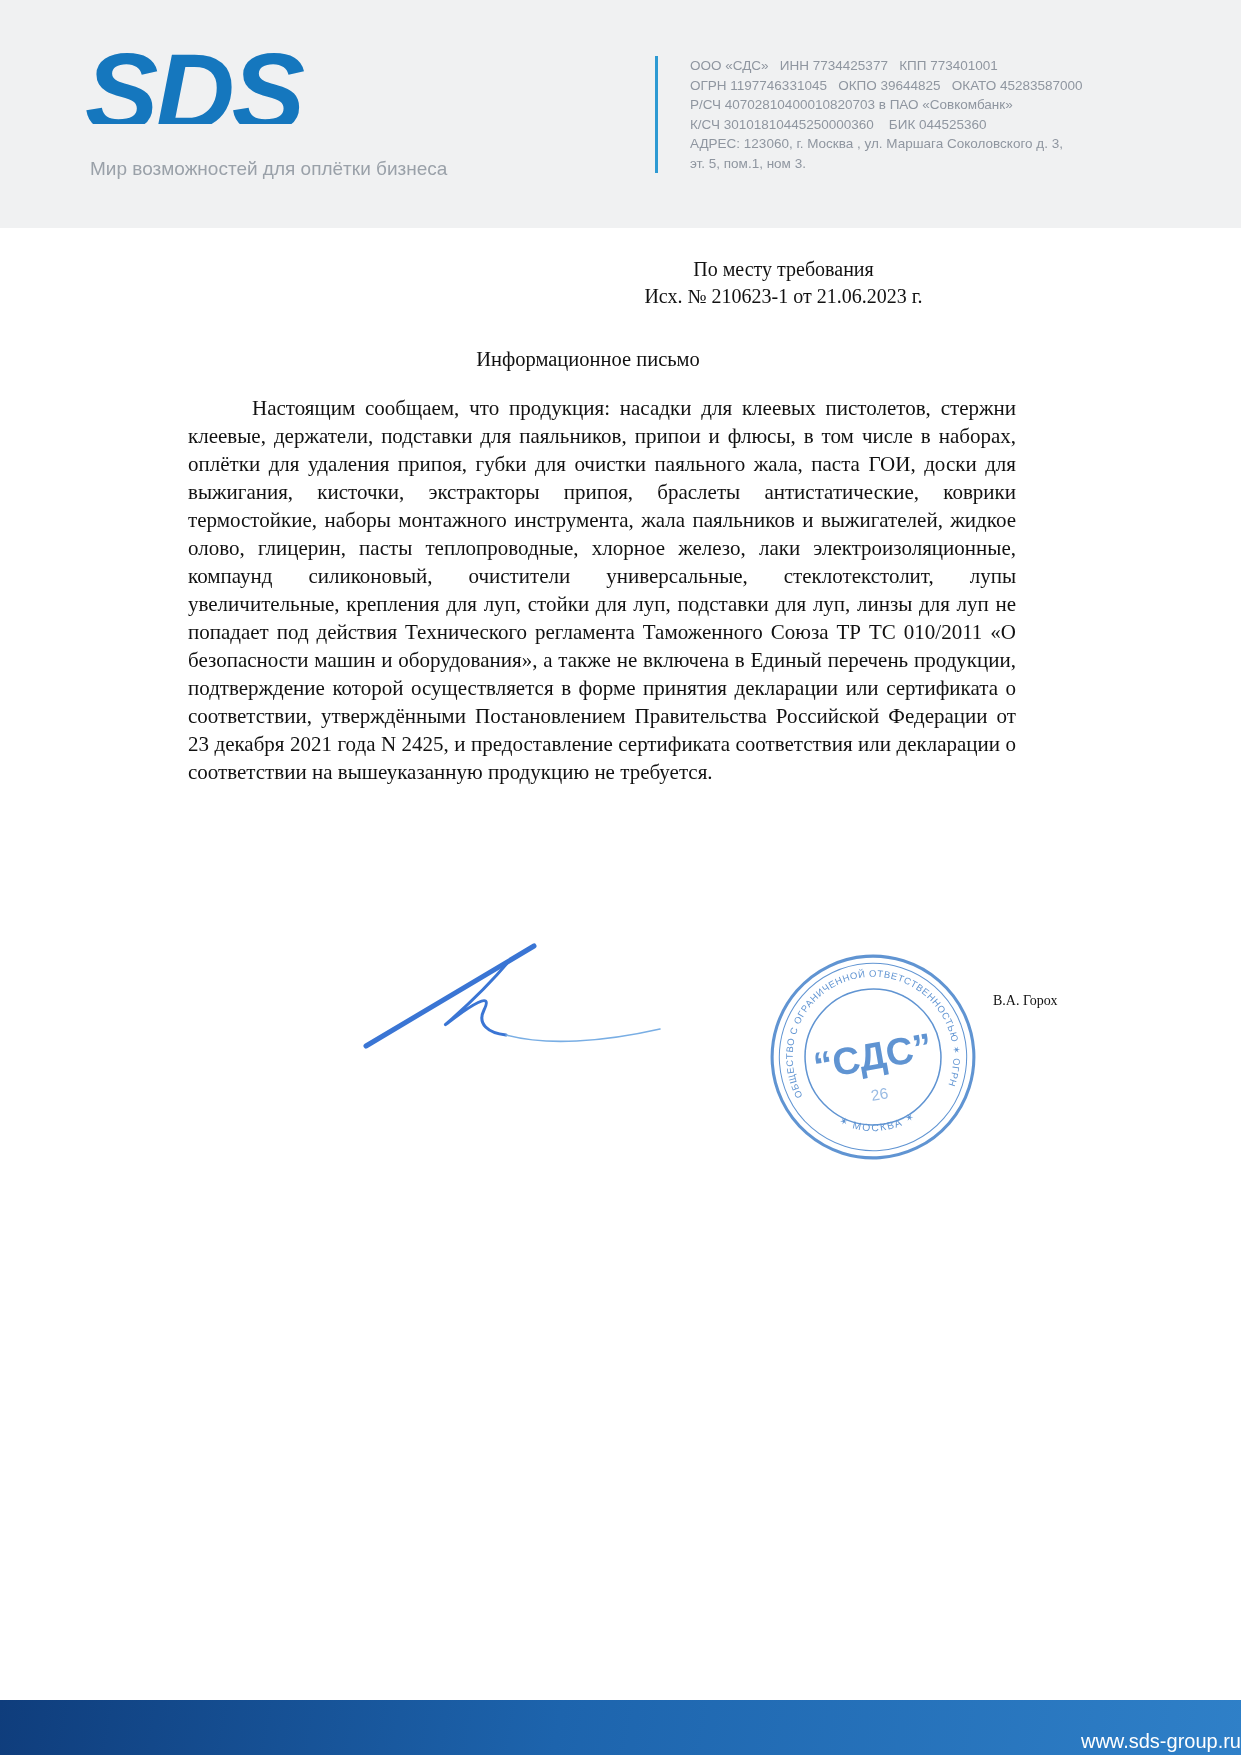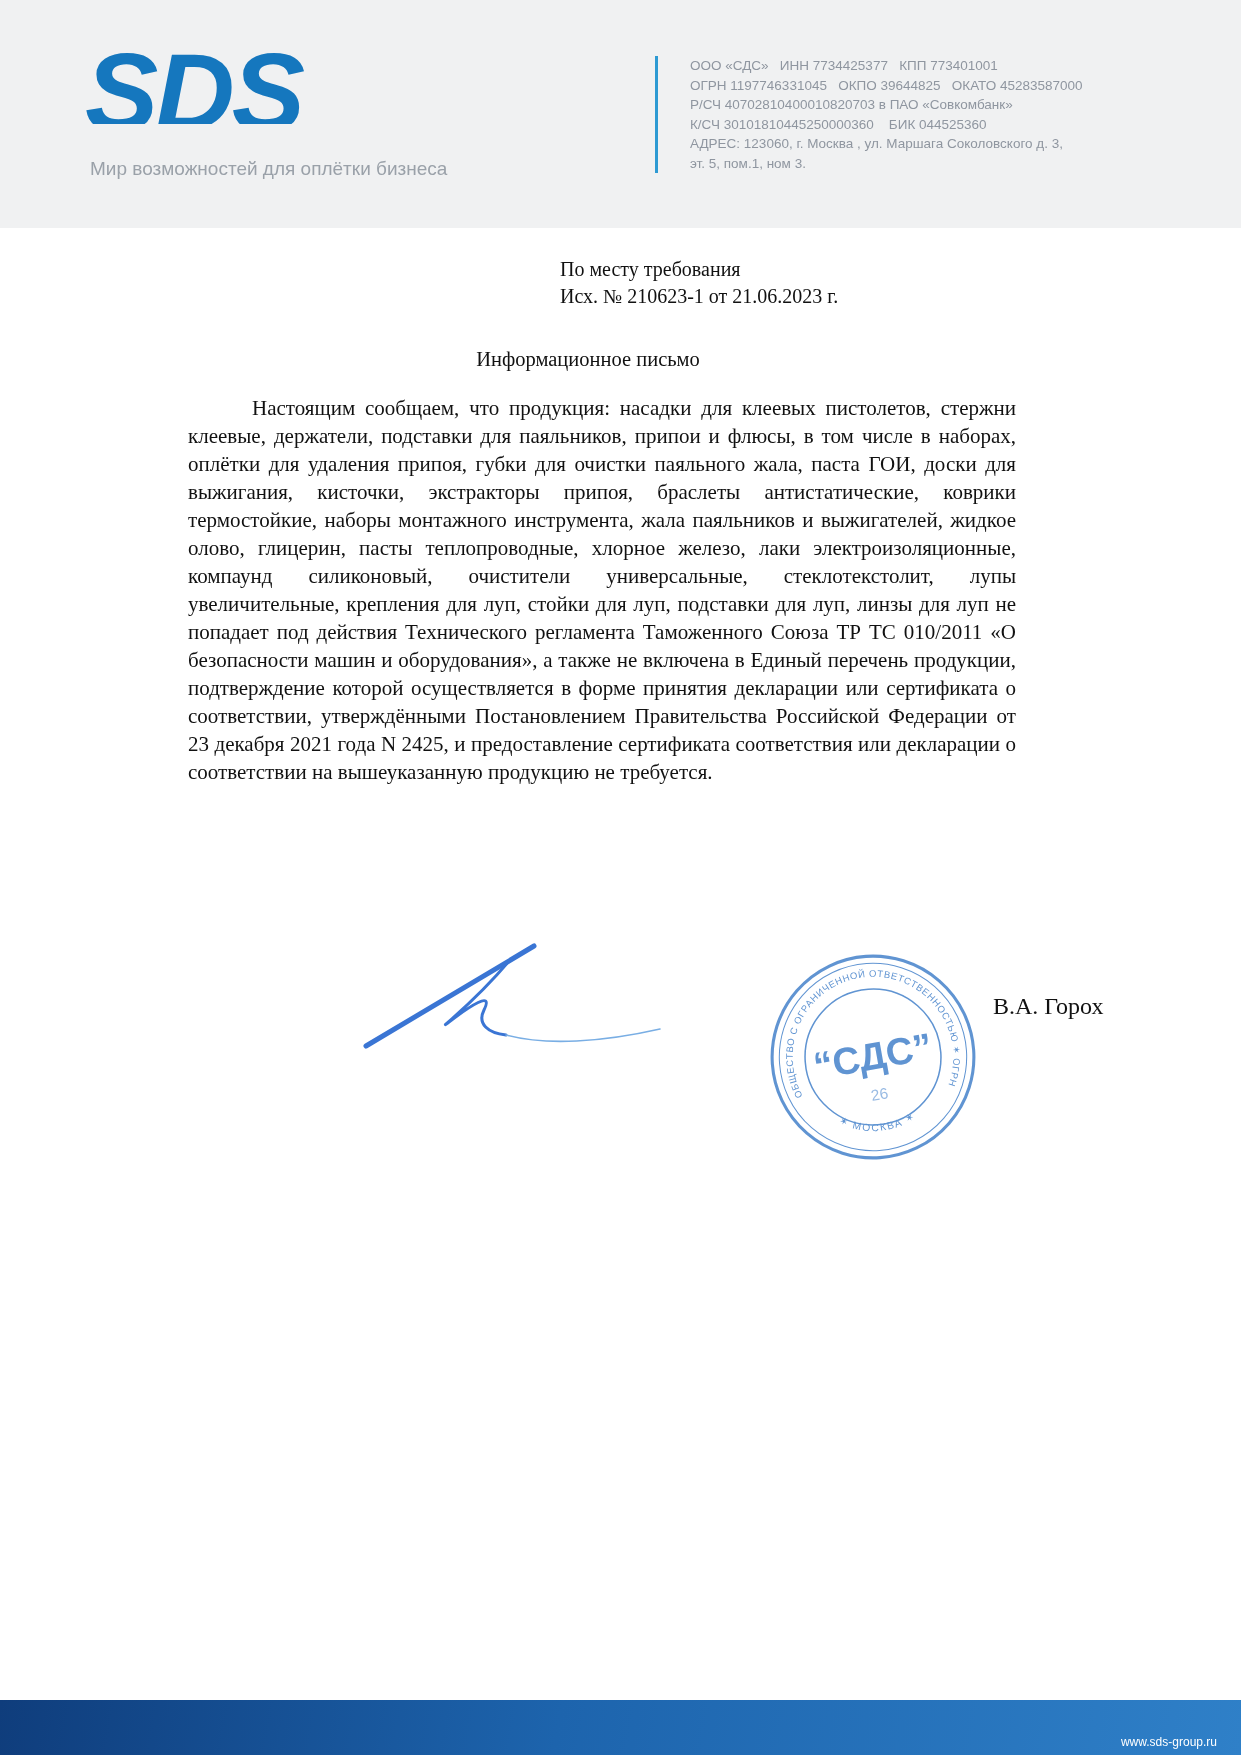--- a/index.html
+++ b/index.html
@@ -32,52 +32,52 @@
   .company-details {
     position:absolute; left:655px; top:56px; width:380px;
     border-left:3px solid #2d9ad3; padding-left:32px;
     font-family:"Liberation Sans", sans-serif; font-size:13.5px; line-height:19.5px;
     color:#8f96a0;
   }
   .company-line { white-space:pre; }
   
   .recipient-block {
     position:absolute; left:560px; top:256px; width:447px;
-    text-align:left; font-size:20px; line-height:27px;
+    text-align:center; font-size:20px; line-height:27px;
   }
   .letter-title {
     position:absolute; left:160px; top:348px; width:856px;
     text-align:center; font-size:20.5px;
   }
   
   .body-block {
     position:absolute; left:160px; top:394px; width:856px;
     font-size:21px; line-height:28px; text-align:justify;
   }
   .body-block p.indent { text-indent:64px;margin-left:28px; }
   
   .closing-block {
     position:absolute; left:160px; top:946px;
     font-size:20.5px; line-height:28px;
   }
   .signer-name {
-    position:absolute; left:993px; top:993px; font-size:24px; white-space:nowrap;
+    position:absolute; left:993px; top:993px; font-size:14px; white-space:nowrap;
   }
   .signature-svg { position:absolute; left:348px; top:932px; }
   
   .stamp-svg { position:absolute; left:768px; top:952px; opacity:0.88; transform:rotate(-4deg); }
   
   .footer-bar {
     position:absolute; left:0; bottom:0; width:1241px; height:55px;
     background:linear-gradient(100deg, #0f3d7c 0%, #1d64ad 45%, #2f80c8 100%);
     display:flex; align-items:center; justify-content:flex-end;
   }
   .footer-url {
-    font-family:"Liberation Sans", sans-serif; font-size:12px; color:#ffffff;
-    padding-right:24px; margin-top:28px;
+    font-family:"Liberation Sans", sans-serif; font-size:20px; color:#ffffff;
+    margin-top:28px;
   }
 </style>
 </head>
 <body>
 
 <div class="page">
 
   <div class="header-band">
     <div class="logo-wrap">
       <div class="logo-text">SDS</div>

